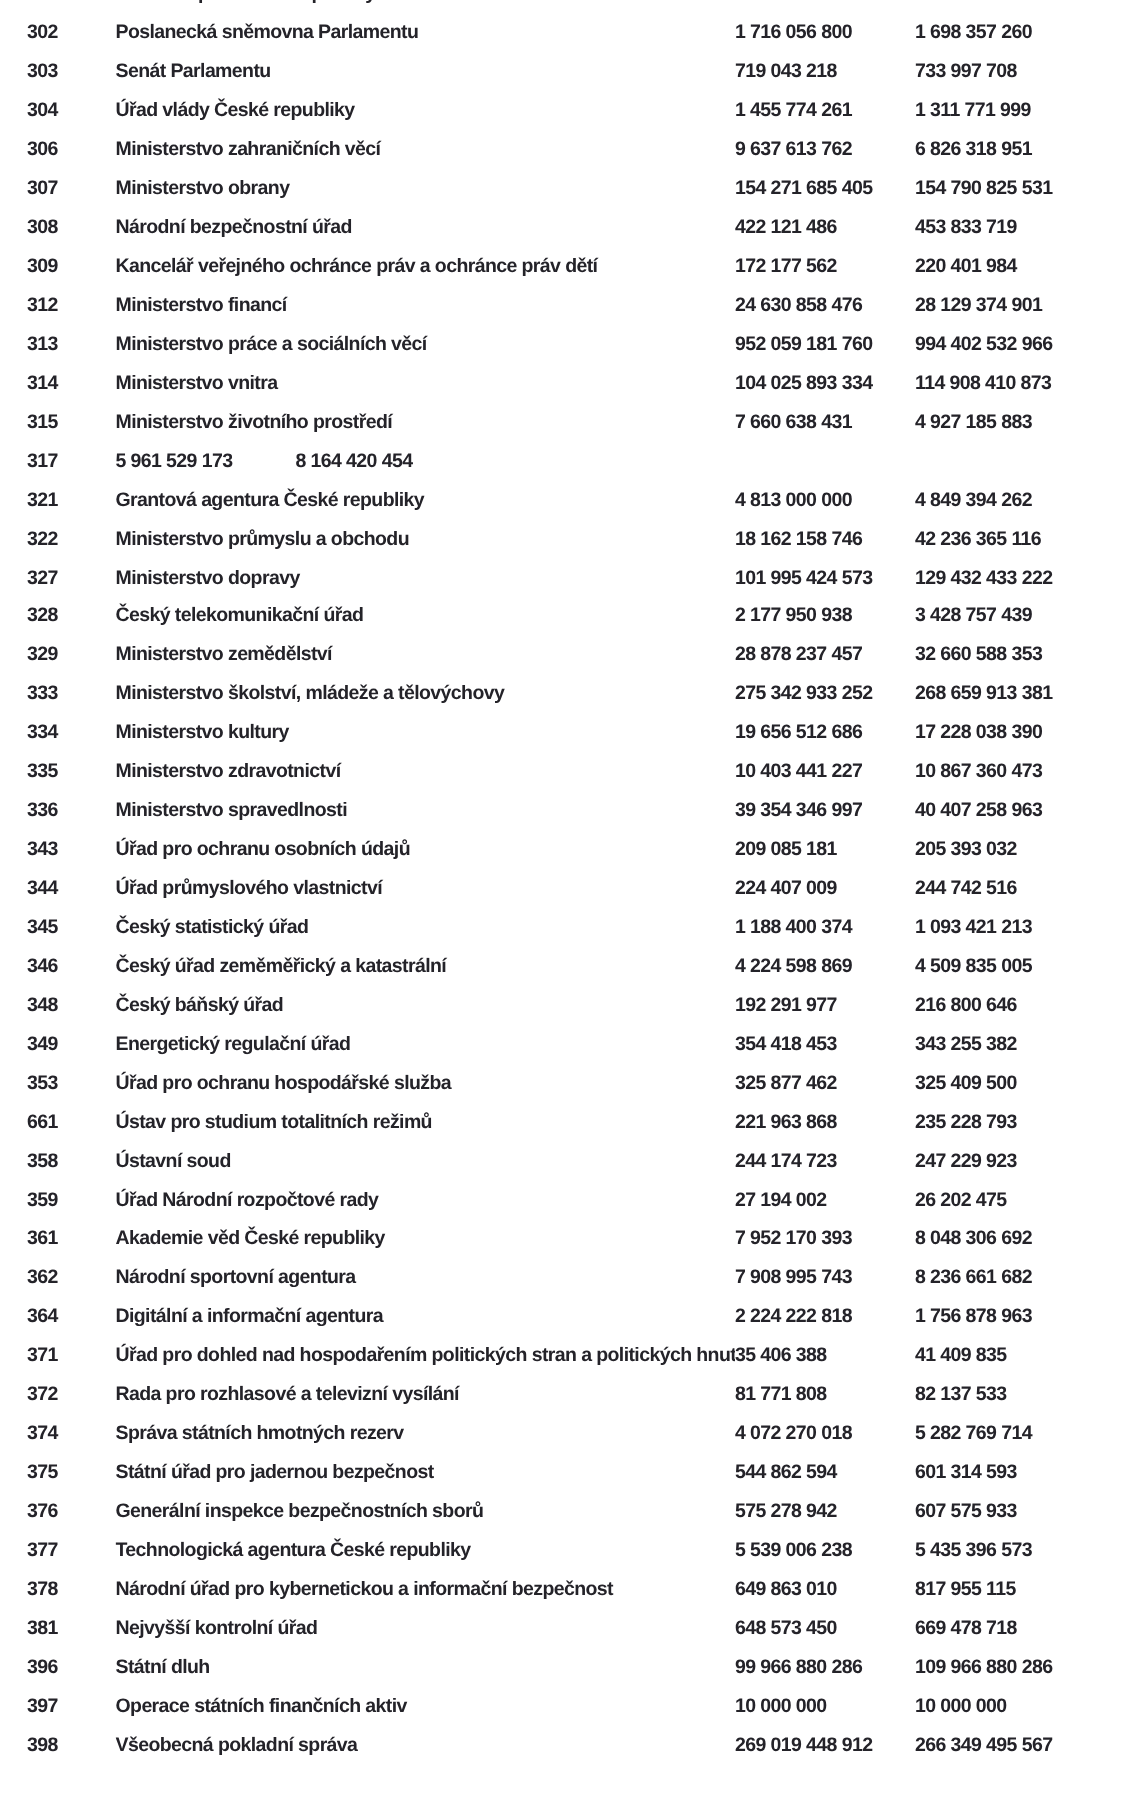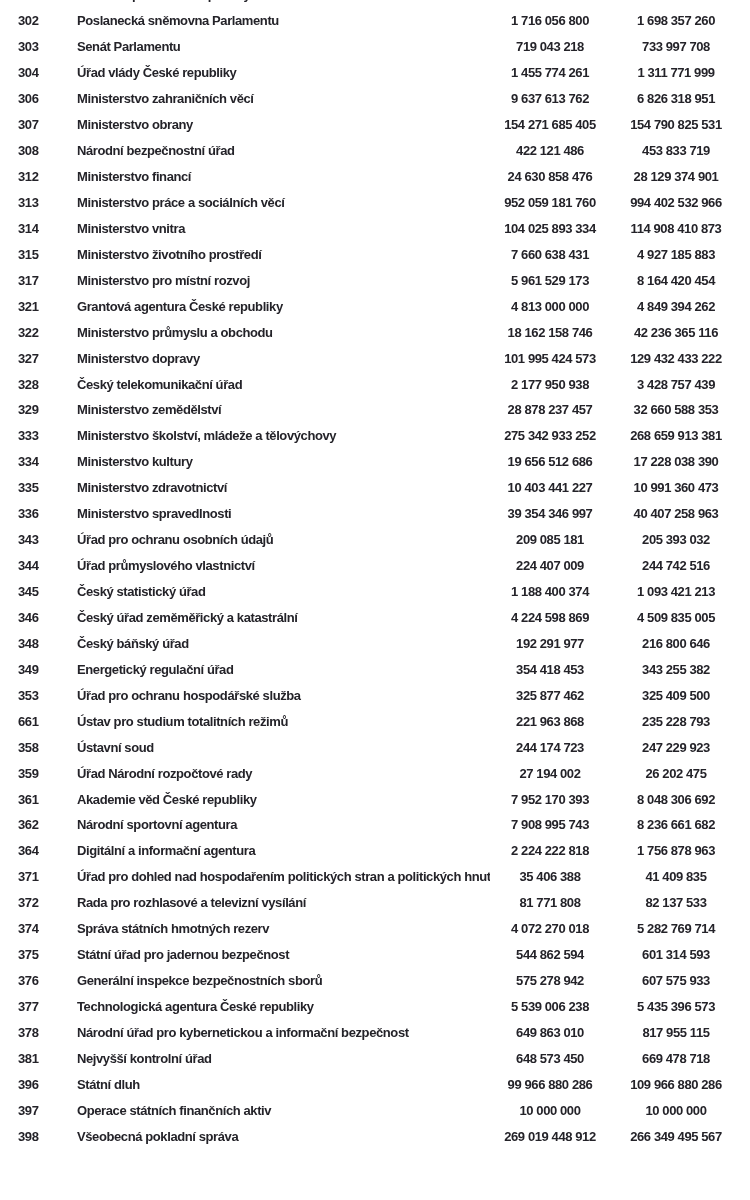--- a/index.html
+++ b/index.html
@@ -46,26 +46,26 @@
     flex: none;
   }
   .col-name {
     width: 413px;
     flex: none;
     overflow: hidden;
   }
   .col-v1 {
     width: 120px;
     flex: none;
-    text-align: center;
+    text-align: left;
   }
   .col-v2 {
     width: 132px;
     flex: none;
-    text-align: center;
+    text-align: left;
   }
   .row-end-pad {
     width: 8px;
     flex: none;
   }
 </style>
 </head>
 <body>
 
 <div class="page">
@@ -123,20 +123,27 @@
         </div>
 
         <div class="row">
           <span class="col-num">308</span>
           <span class="col-name">Národní bezpečnostní úřad</span>
           <span class="col-v1">422 121 486</span>
           <span class="col-v2">453 833 719</span>
           <span class="row-end-pad"></span>
         </div>
 
+        <div class="row">
+          <span class="col-num">309</span>
+          <span class="col-name">Kancelář veřejného ochránce práv a ochránce práv dětí</span>
+          <span class="col-v1">172 177 562</span>
+          <span class="col-v2">220 401 984</span>
+          <span class="row-end-pad"></span>
+        </div>
 
         <div class="row">
           <span class="col-num">312</span>
           <span class="col-name">Ministerstvo financí</span>
           <span class="col-v1">24 630 858 476</span>
           <span class="col-v2">28 129 374 901</span>
           <span class="row-end-pad"></span>
         </div>
 
         <div class="row">
@@ -158,21 +165,20 @@
         <div class="row">
           <span class="col-num">315</span>
           <span class="col-name">Ministerstvo životního prostředí</span>
           <span class="col-v1">7 660 638 431</span>
           <span class="col-v2">4 927 185 883</span>
           <span class="row-end-pad"></span>
         </div>
 
         <div class="row">
           <span class="col-num">317</span>
-          <span class="col-name">Ministerstvo pro místní rozvoj</span>
           <span class="col-v1">5 961 529 173</span>
           <span class="col-v2">8 164 420 454</span>
           <span class="row-end-pad"></span>
         </div>
 
         <div class="row">
           <span class="col-num">321</span>
           <span class="col-name">Grantová agentura České republiky</span>
           <span class="col-v1">4 813 000 000</span>
           <span class="col-v2">4 849 394 262</span>
@@ -224,21 +230,21 @@
           <span class="col-name">Ministerstvo kultury</span>
           <span class="col-v1">19 656 512 686</span>
           <span class="col-v2">17 228 038 390</span>
           <span class="row-end-pad"></span>
         </div>
 
         <div class="row">
           <span class="col-num">335</span>
           <span class="col-name">Ministerstvo zdravotnictví</span>
           <span class="col-v1">10 403 441 227</span>
-          <span class="col-v2">10 991 360 473</span>
+          <span class="col-v2">10 867 360 473</span>
           <span class="row-end-pad"></span>
         </div>
 
         <div class="row">
           <span class="col-num">336</span>
           <span class="col-name">Ministerstvo spravedlnosti</span>
           <span class="col-v1">39 354 346 997</span>
           <span class="col-v2">40 407 258 963</span>
           <span class="row-end-pad"></span>
         </div>

